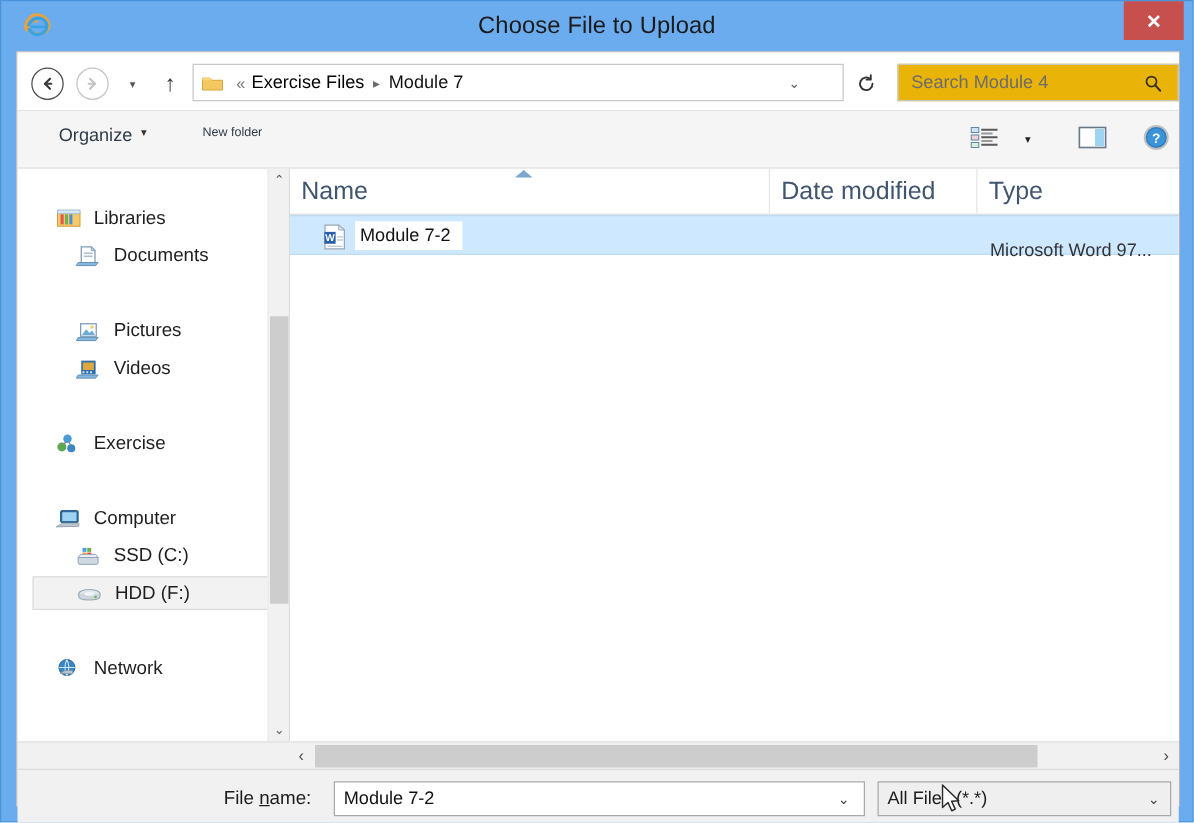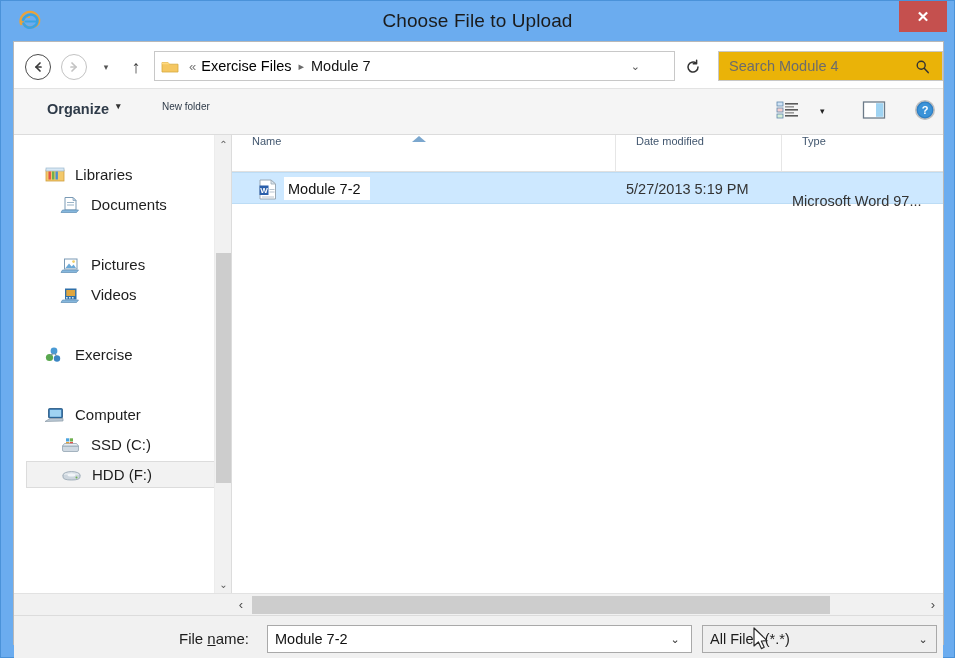--- a/index.html
+++ b/index.html
@@ -117,21 +117,21 @@
   
   #toolbar {
     position: absolute; left: 0; top: 47px;
     width: 929px; height: 46px;
     background: #f5f5f5;
     border-bottom: 1px solid #dcdcdc;
   }
   #organize-button {
     position: absolute; left: 33px; top: 12px;
     font-size: 14.5px; color: #2f3b49; cursor: pointer;
-    display: flex; align-items: flex-start; font-weight: bold;
+    display: flex; align-items: flex-start;
   }
   #organize-caret { font-size: 9px; margin-left: 7px; color: #333; }
   #newfolder-button {
     position: absolute; left: 148px; top: 12px;
     font-size: 10px; color: #2f3b49; cursor: pointer;
   }
   #view-button {
     position: absolute; left: 762px; top: 11px;
     width: 26px; height: 22px; cursor: pointer;
   }
@@ -201,23 +201,23 @@
     overflow: hidden;
   }
   #col-header {
     position: absolute; left: 0; top: 0;
     width: 712px; height: 37px;
     background: #ffffff;
     border-bottom: 1px solid #e0e0e0;
   }
   .col {
     position: absolute; top: 0; height: 36px;
-    display: flex; 
-    font-size: 11px; color: #41566e;
-    padding-left: 20px;
+    display: flex; align-items: center;
+    font-size: 20px; color: #41566e;
+    padding-left: 9px;
     cursor: pointer;
   }
   .col + .col { border-left: 1px solid #e6e6e6; }
   #col-name { left: 0; width: 383px; }
   #col-date { left: 383px; width: 166px; }
   #col-type { left: 549px; width: 148px; }
   #sort-indicator {
     position: absolute; left: 180px; top: 1px;
     width: 0; height: 0;
     border-left: 7px solid transparent;
@@ -528,20 +528,30 @@
           <svg width="22" height="18" viewBox="0 0 22 18">
             <ellipse cx="10.5" cy="9" rx="8.5" ry="3.4" fill="#dfe5ea" stroke="#9aa8b4" stroke-width=".9"></ellipse>
             <path d="M2 9 L2 11 Q2 14 10.5 14 Q19 14 19 11 L19 9" fill="#cdd6de" stroke="#9aa8b4" stroke-width=".9"></path>
             <ellipse cx="10.5" cy="9" rx="4" ry="1.5" fill="#f2f5f8"></ellipse>
             <circle cx="15.5" cy="11.6" r="1" fill="#6fb04f"></circle>
           </svg>
         </span>
         <span>HDD (F:)</span>
       </div>
 
+      <div class="nav-item" style="top:386px; left:28px;">
+        <span class="nav-icon">
+          <svg width="22" height="18" viewBox="0 0 22 18">
+            <circle cx="9.5" cy="8" r="6.4" fill="#3b86c4" stroke="#2b6496" stroke-width=".8"></circle>
+            <path d="M3.1 8 L15.9 8 M9.5 1.6 Q12.6 8 9.5 14.4 M9.5 1.6 Q6.4 8 9.5 14.4" fill="none" stroke="#cfe7f7" stroke-width=".9"></path>
+            <path d="M4 12.5 L8 10.5 L14 10.5 L14 13 Z" fill="#b9c7d3" stroke="#8b9ba8" stroke-width=".6"></path>
+          </svg>
+        </span>
+        <span>Network</span>
+      </div>
     </div>
 
     <div id="sidebar-scroll">
       <div id="sb-up">⌃</div>
       <div id="sb-thumb"></div>
       <div id="sb-down">⌄</div>
     </div>
 
     <div id="filelist">
       <div id="col-header">
@@ -560,21 +570,20 @@
             <path d="M2 1 L13 1 L17.5 5 L17.5 20 L2 20 Z" fill="#ffffff" stroke="#9aa8b4" stroke-width="1"></path>
             <path d="M13 1 L13 5 L17.5 5 Z" fill="#dde6ee" stroke="#9aa8b4" stroke-width=".8"></path>
             <rect x="1.5" y="6.5" width="9" height="9.5" fill="#2b5faa"></rect>
             <text x="6" y="14" font-family="Liberation Sans, sans-serif" font-size="8" font-weight="bold" fill="#ffffff" text-anchor="middle">W</text>
             <rect x="11.5" y="10" width="5" height="1" fill="#b8c4cf"></rect>
             <rect x="11.5" y="12.5" width="5" height="1" fill="#b8c4cf"></rect>
             <rect x="4" y="17.5" width="12" height="1" fill="#b8c4cf"></rect>
           </svg>
         </span>
         <span id="file-name">Module 7-2</span>
-        <span id="file-date">5/27/2013 5:19 PM</span>
         <span id="file-type">Microsoft Word 97...</span>
       </div>
     </div>
 
     <div id="sidebar-bottom-strip"></div>
     <div id="hscroll">
       <div id="hs-left">‹</div>
       <div id="hs-thumb"></div>
       <div id="hs-right">›</div>
     </div>

